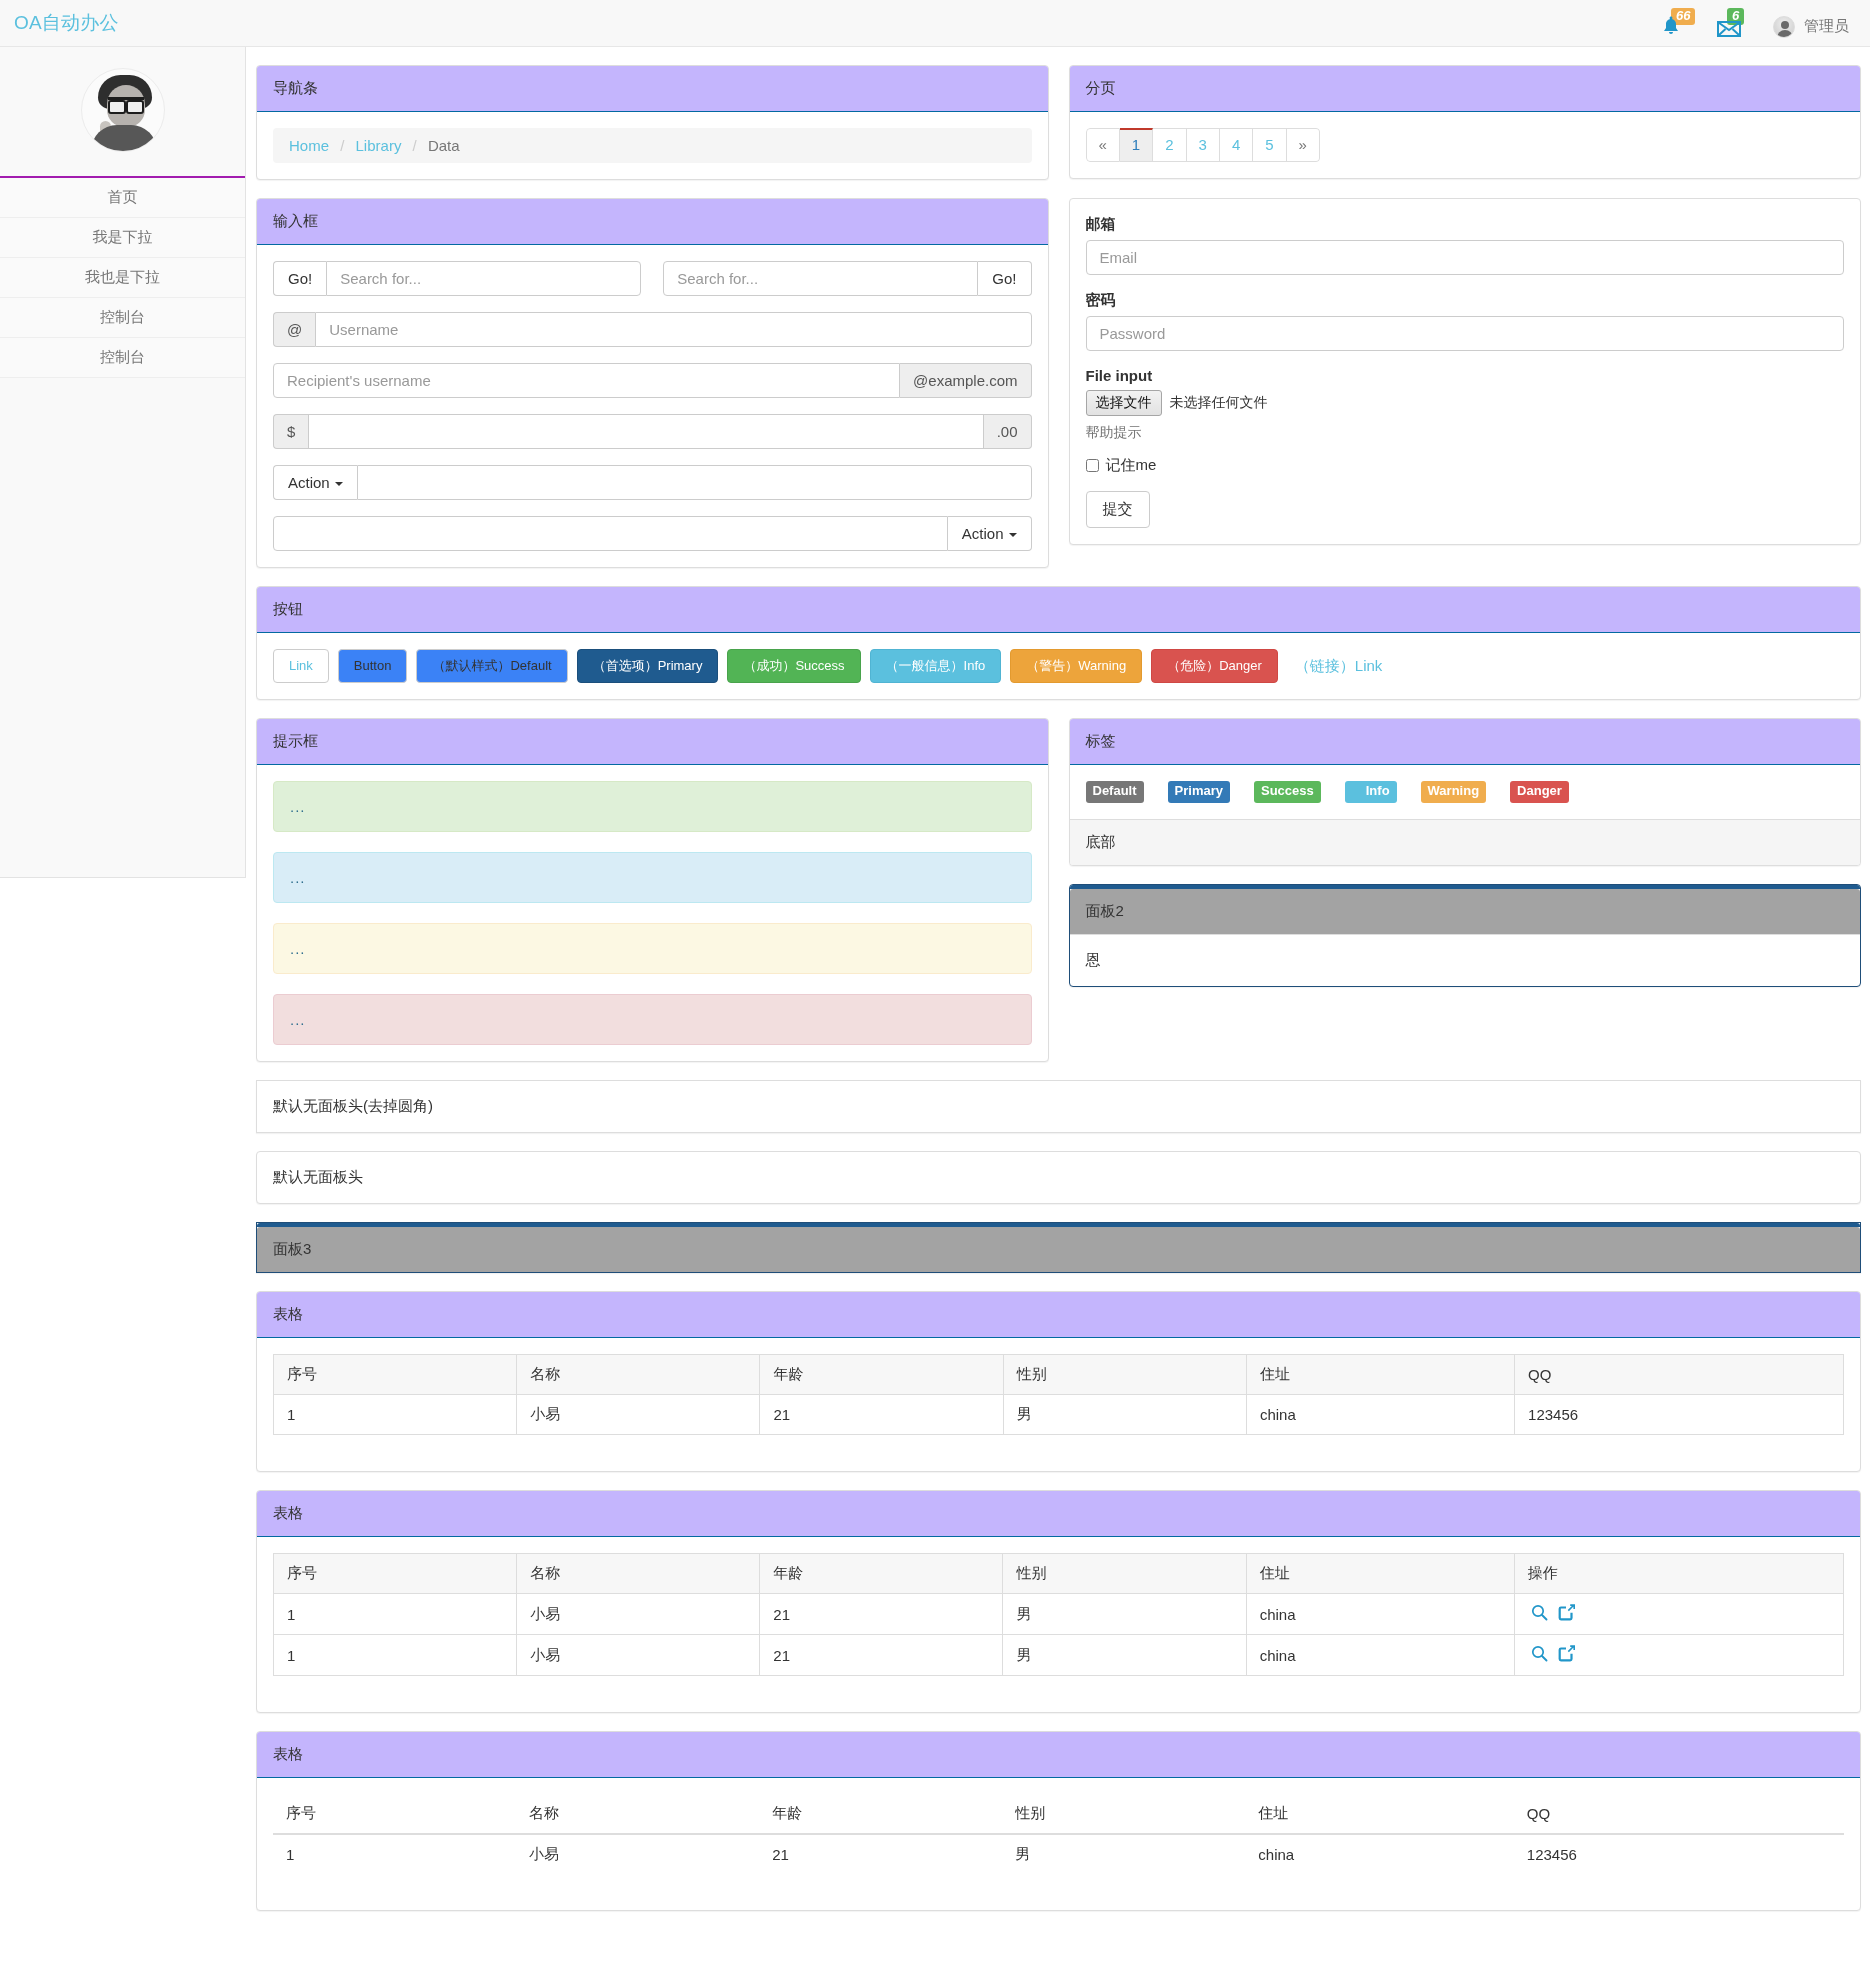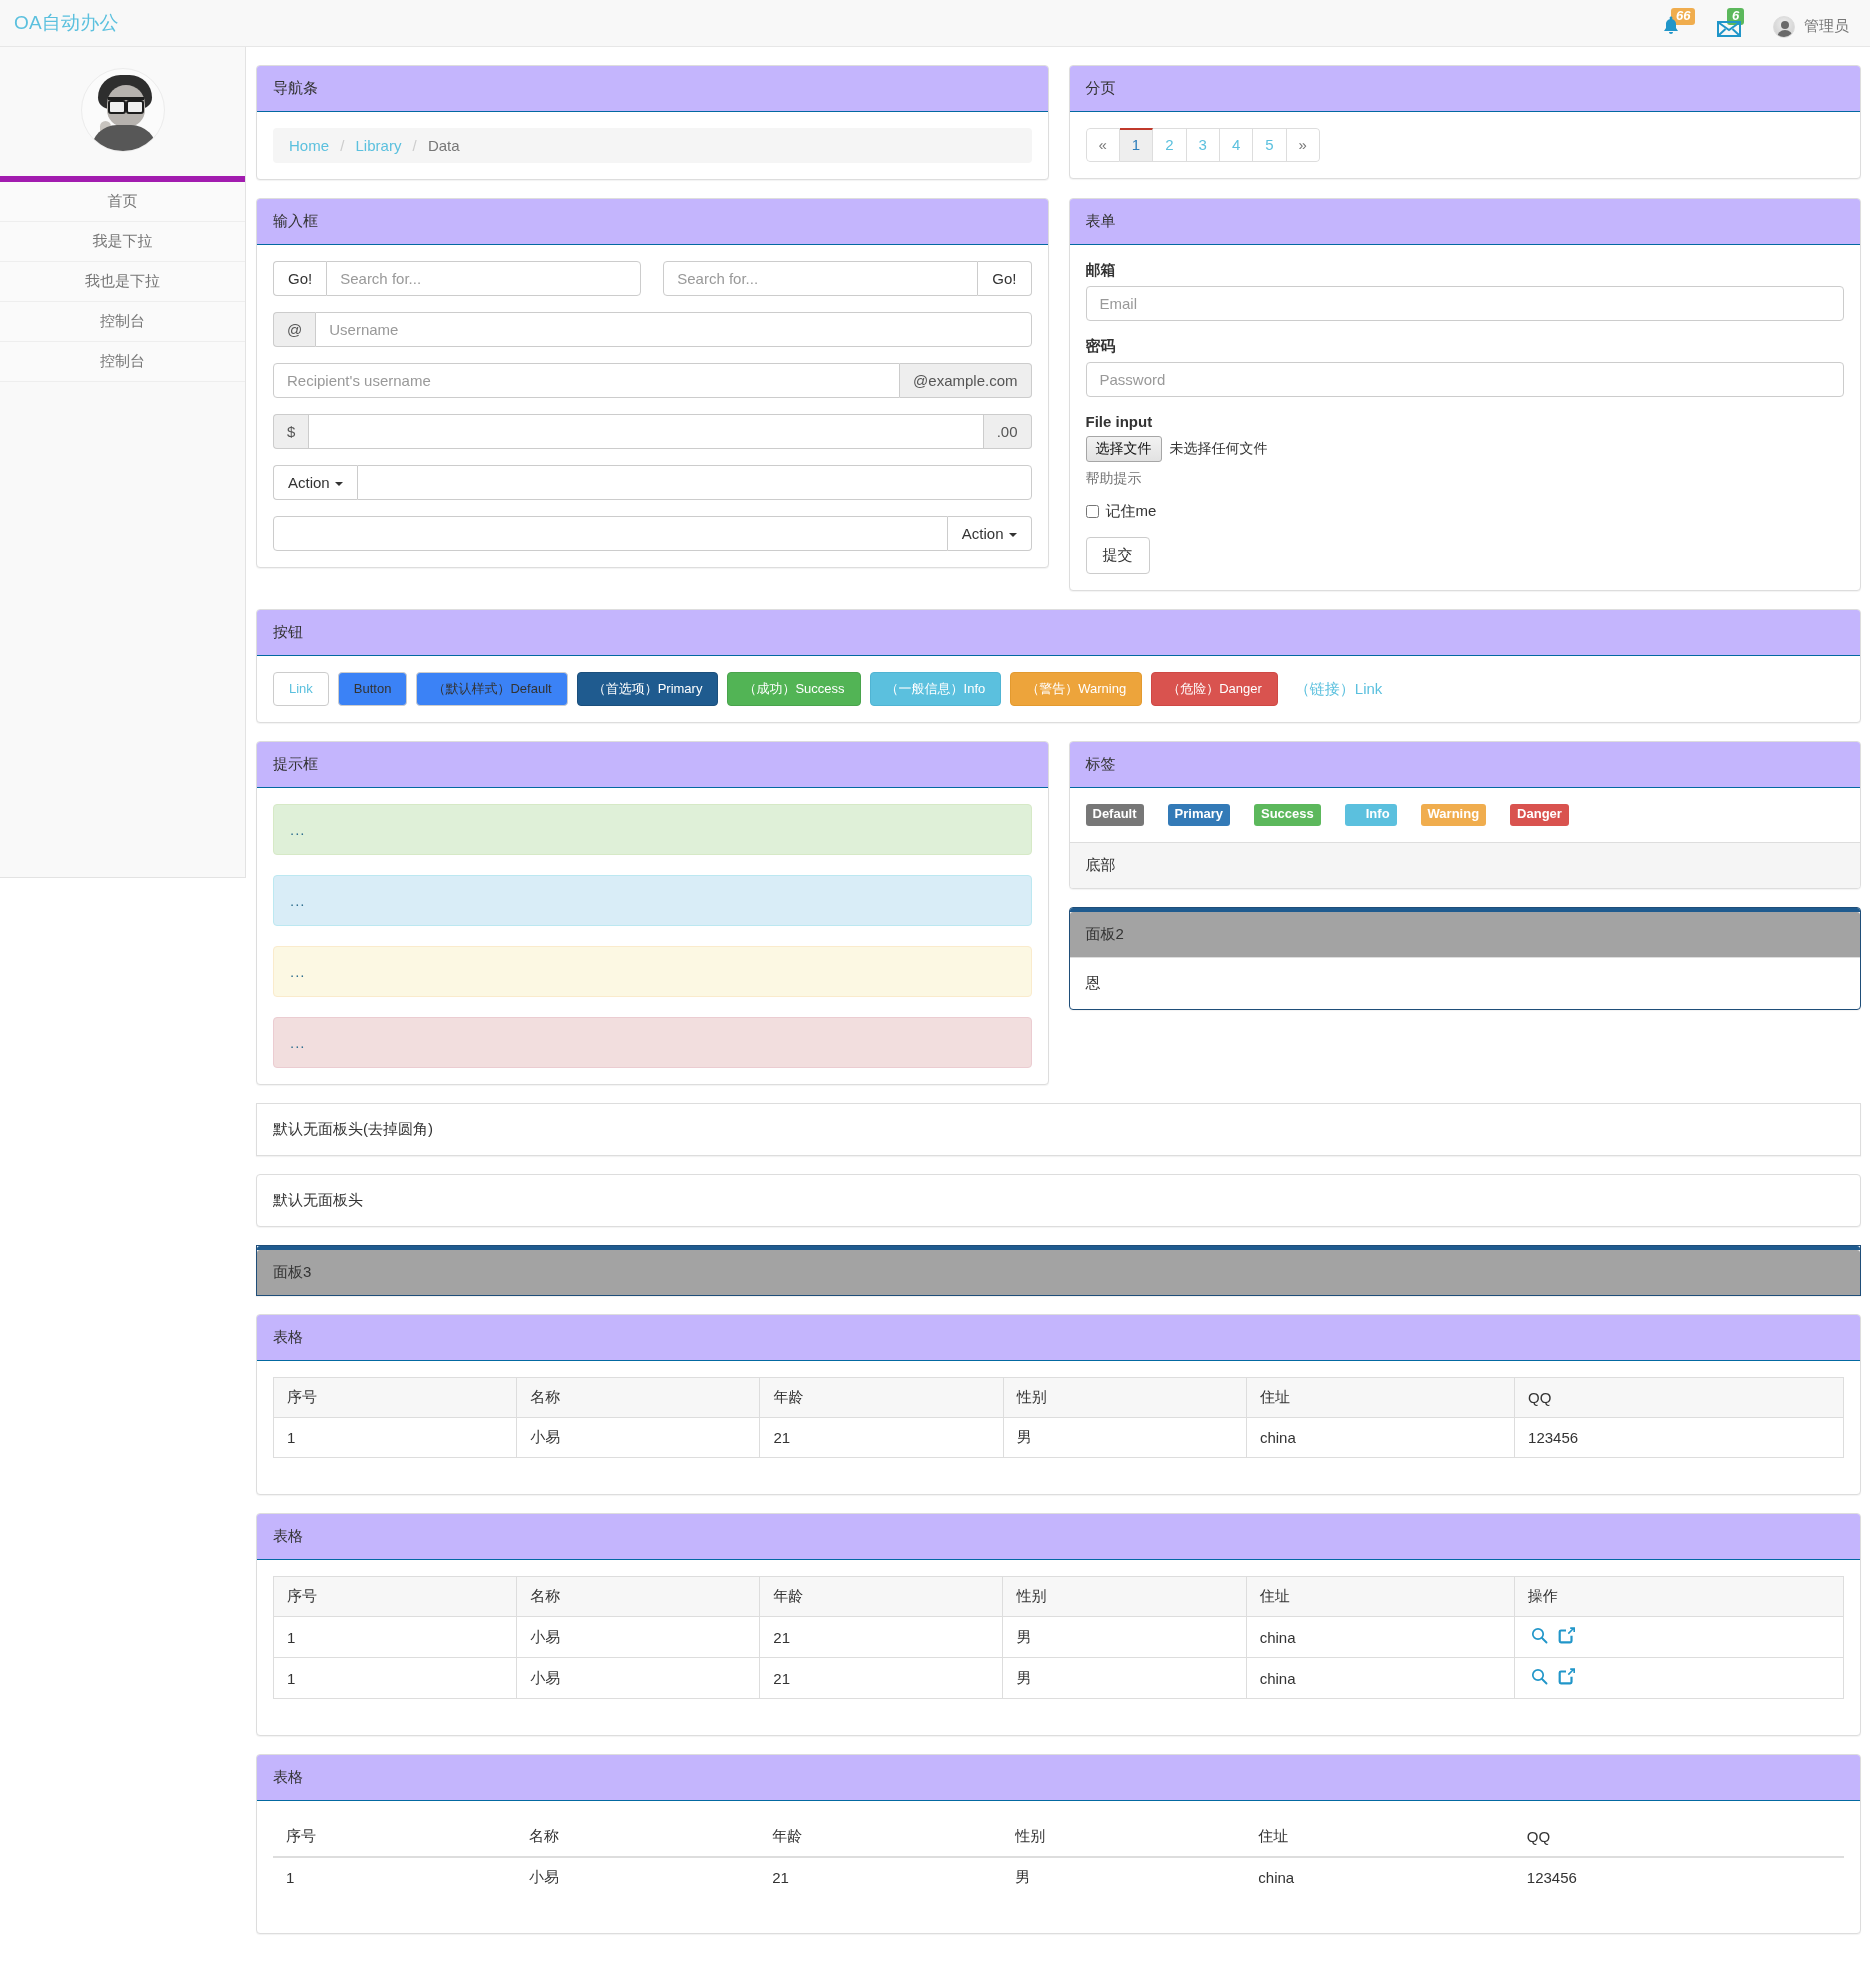--- a/index.html
+++ b/index.html
@@ -125,21 +125,21 @@
   .side-item {
     display: block;
     text-align: center;
     padding: 10px 8px;
     color: #777;
     font-size: 15px;
     border-top: 1px solid #eeeeee;
     text-decoration: none;
     background: #fafafa;
   }
-  .side-item:first-of-type { border-top: 6px solid #a21caf; }
+  .side-item:first-of-type { border-top: 2px solid #a21caf; }
   .side-item.last { border-bottom: 1px solid #eeeeee; }
 
   .content { flex: 1 1 auto; padding: 0 10px; min-width: 0; }
 
   .row { display: flex; gap: 0; margin: 0 -10px; }
   .col-half { width: 50%; padding: 0 10px; }
   .col-full { width: 100%; padding: 0 10px; }
 
   
   .panel {
@@ -502,21 +502,20 @@
               <input type="text" class="r-left" value="" style="">
               <button class="btn-addon right"><span>Action</span><span class="caret"></span></button>
             </div>
 
           </div>
         </div>
       </div>
 
       <div class="col-half">
         <div class="panel">
-          <div class="panel-heading">表单</div>
           <div class="panel-body">
             <label class="form-label">邮箱</label>
             <input type="text" class="form-control" placeholder="Email" style="">
 
             <label class="form-label">密码</label>
             <input type="text" class="form-control" placeholder="Password" style="">
 
             <label class="form-label">File input</label>
             <div class="file-row">
               <button class="file-btn">选择文件</button>

